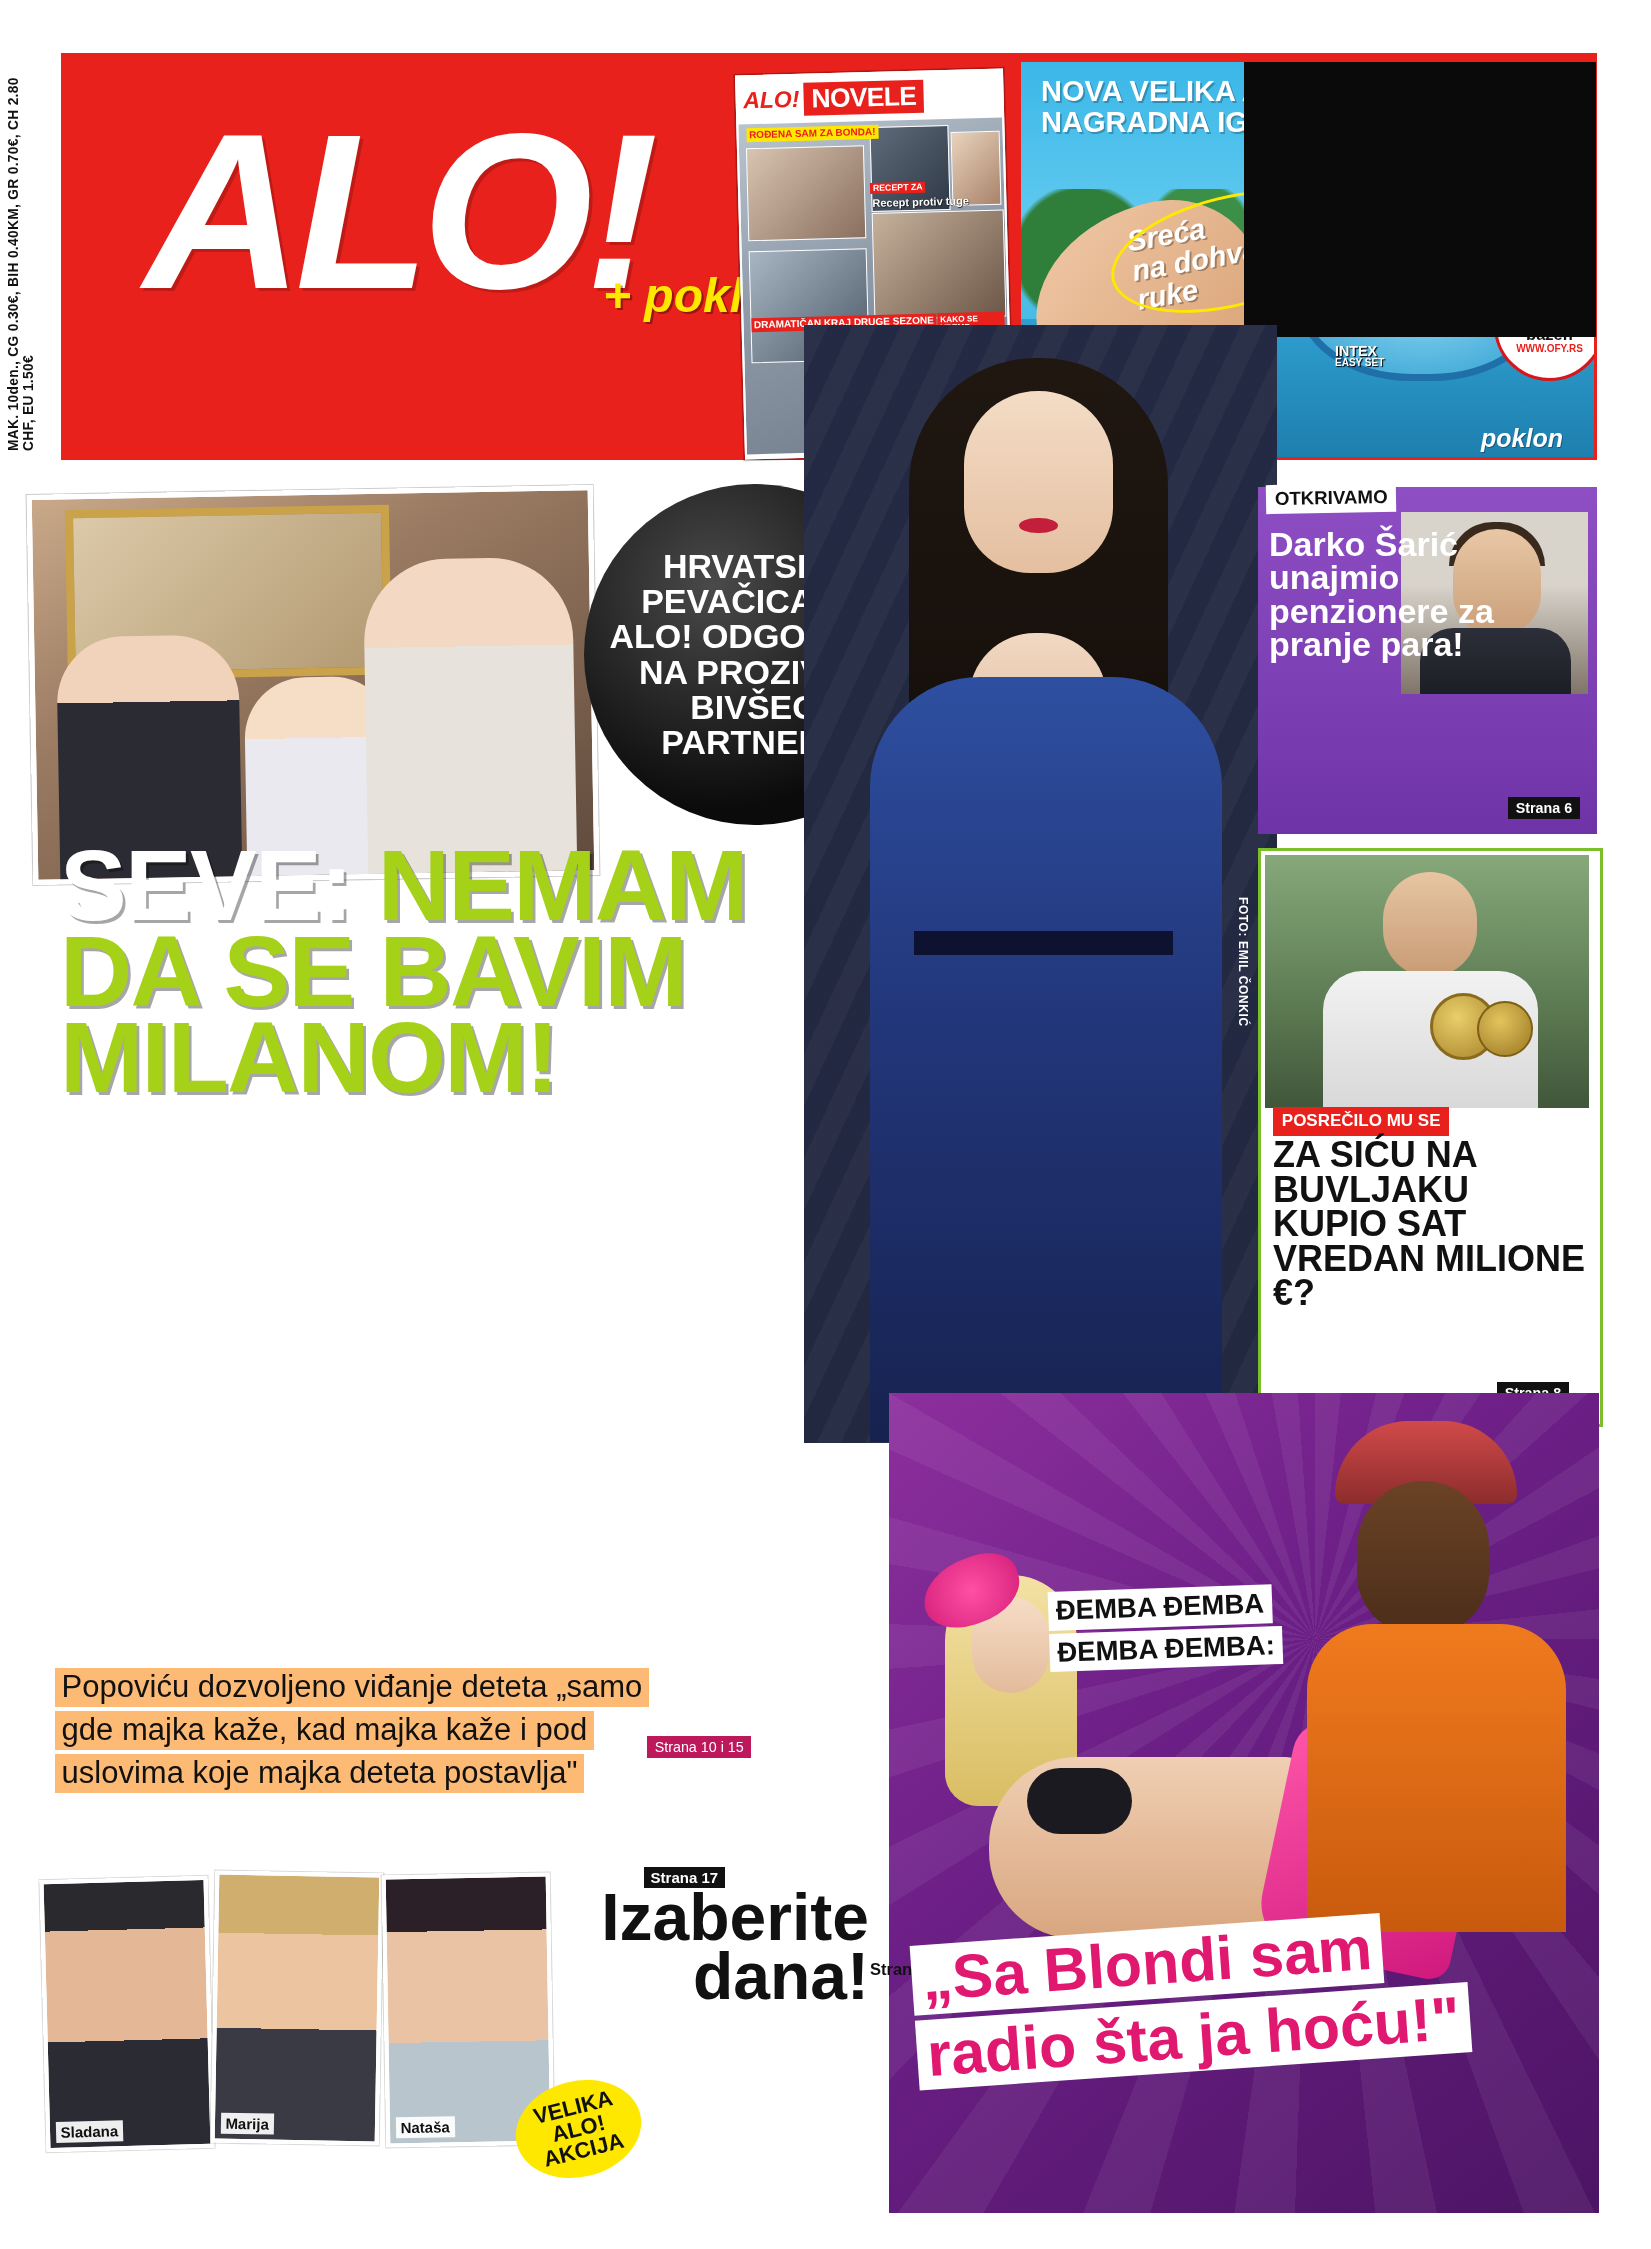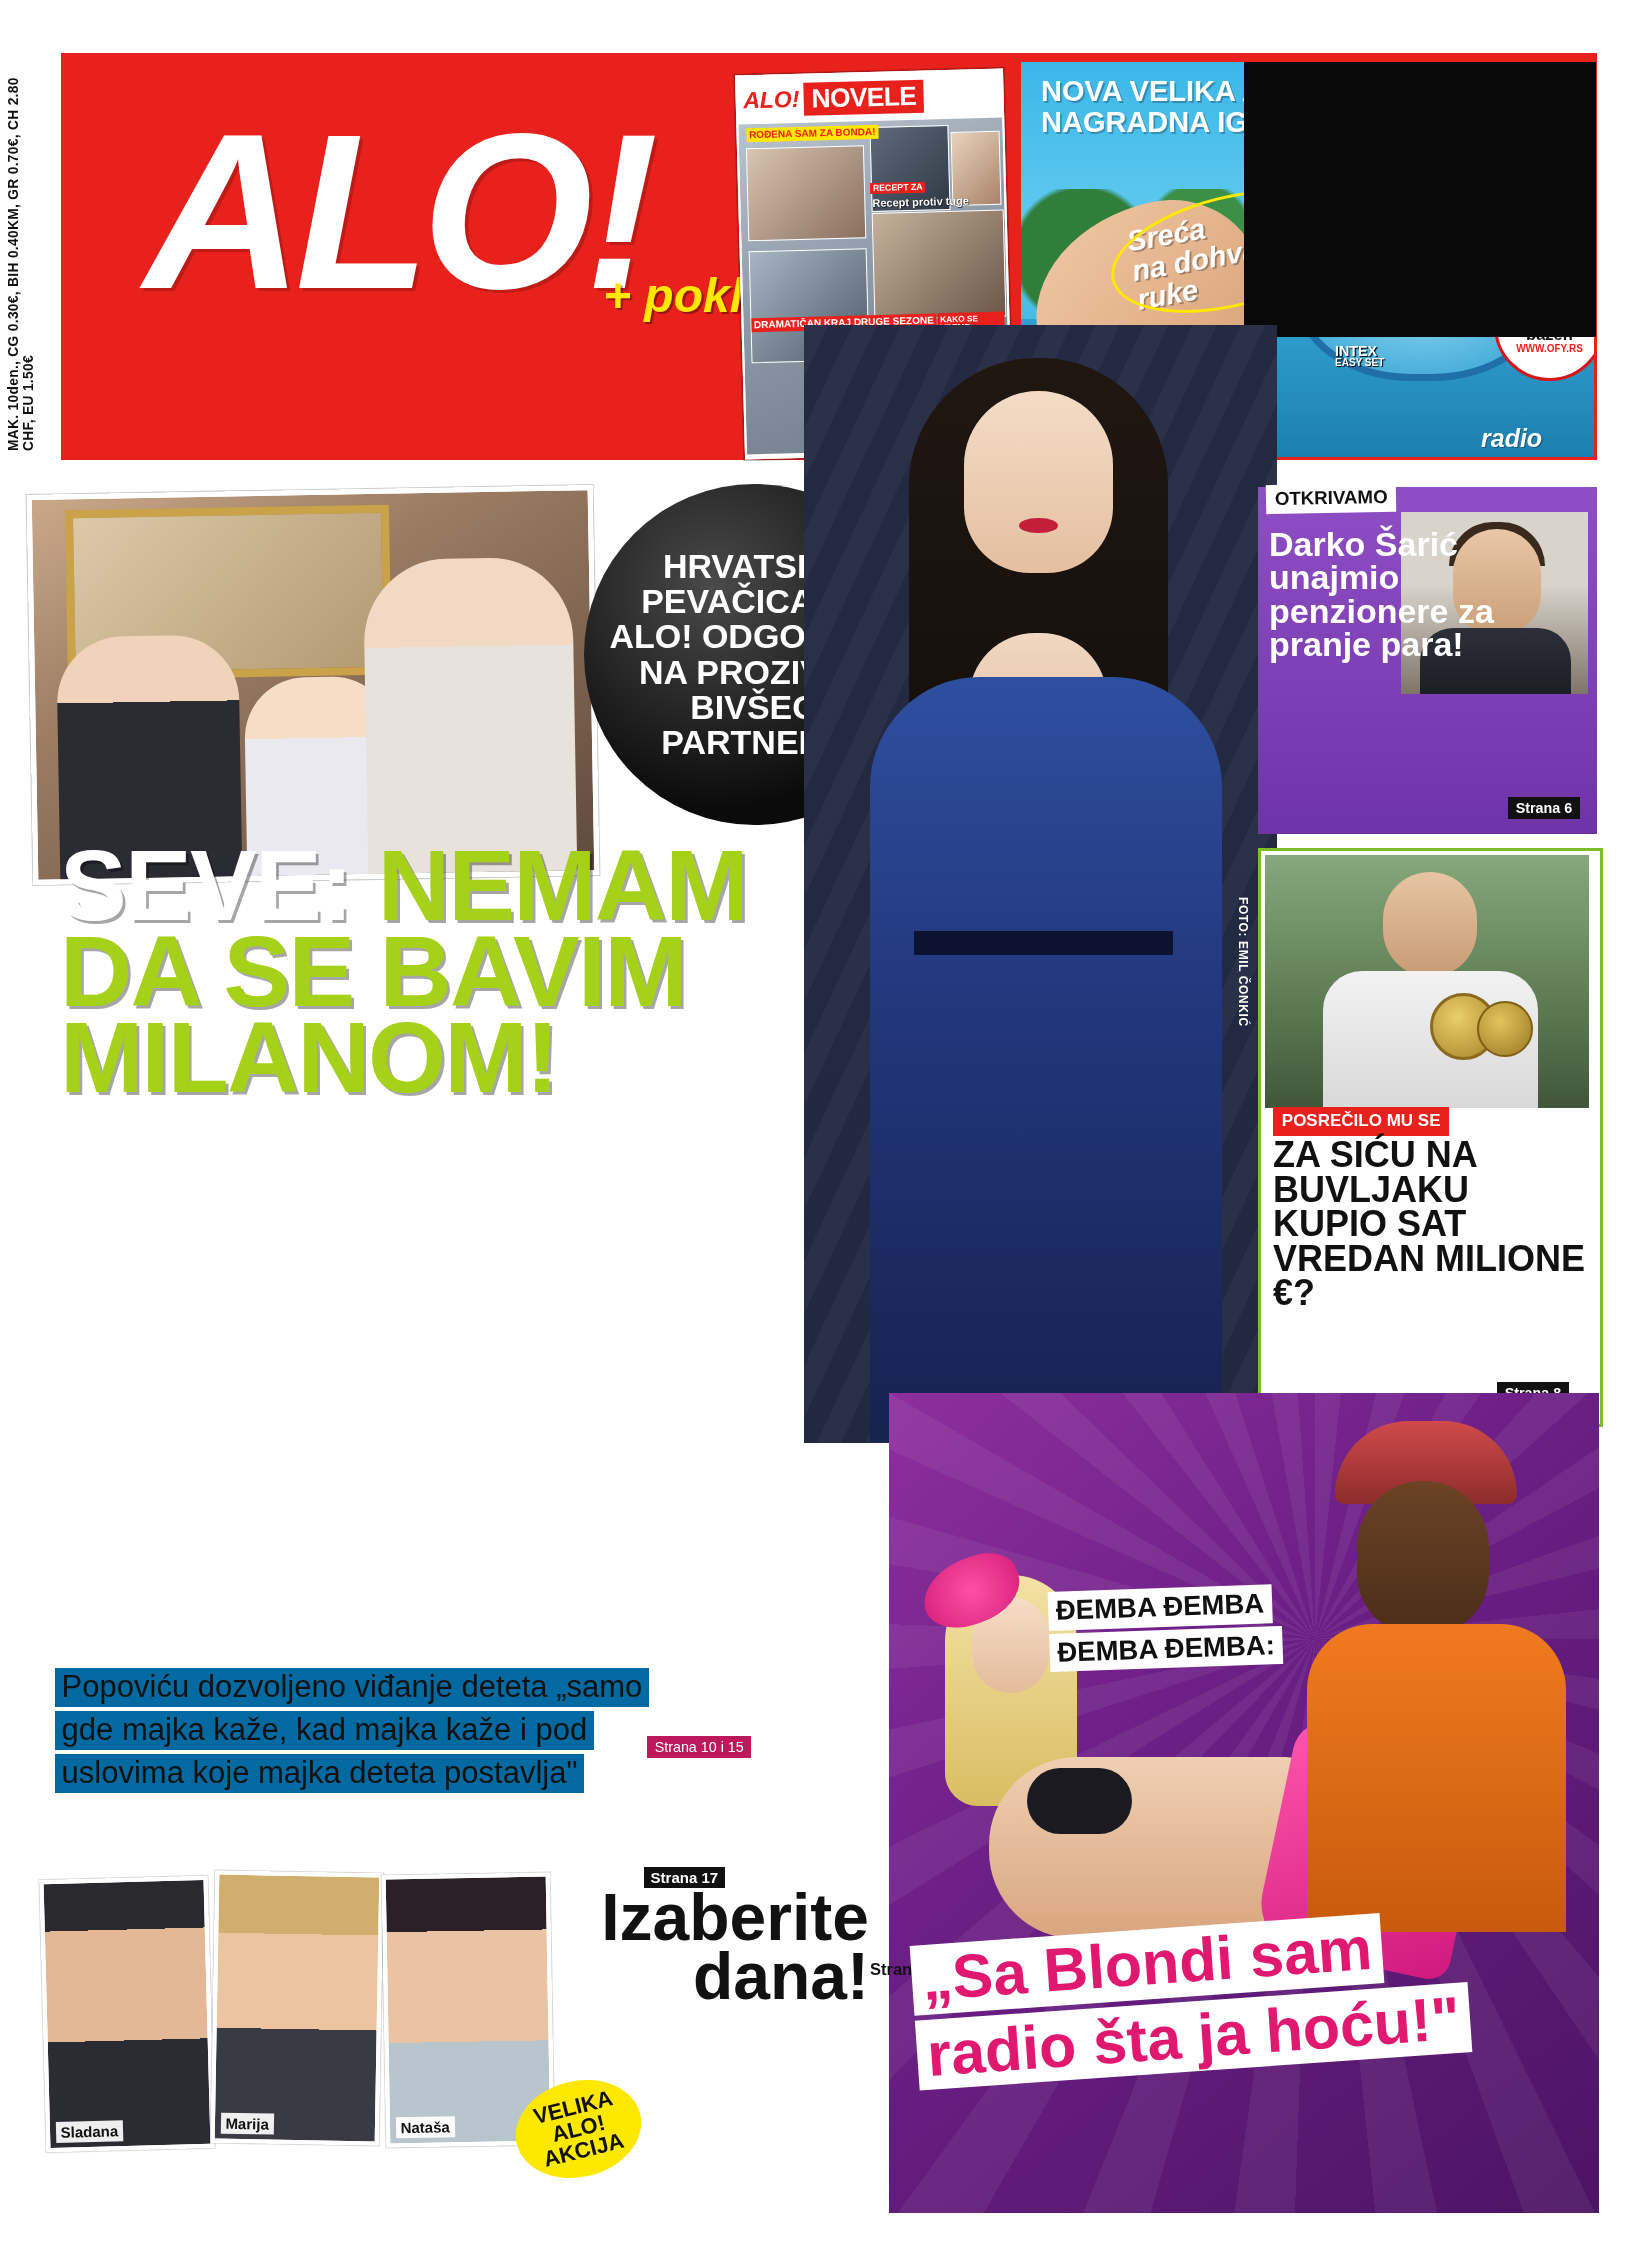--- a/index.html
+++ b/index.html
@@ -439,21 +439,21 @@
   .hl-row1 { white-space: nowrap; }
 
   
   .subhead {
     position: absolute;
     left: 55px; top: 1668px;
     width: 837px;
   }
   .subhead .ln {
     display: inline-block;
-    background: #0369a1;
+    background: #fdba74;
     color: #111;
     font-size: 31px;
     padding: 3.3px 6.6px;
     margin-bottom: 3.3px;
     line-height: 1.06;
   }
   .subhead-page {
     position: absolute; left: 647px; top: 1736px;
     background: #be185d; color: #fff; font-weight: normal;
     font-size: 14.3px; padding: 2.8px 7.7px;
@@ -669,21 +669,21 @@
     </div>
     <div class="badge-round b30">
       <span class="n">30x</span>
       <span class="t">bazen</span>
       <span class="u">WWW.OFY.RS</span>
     </div>
 
   </div>
   <div class="promo-black"></div>
   <div class="promo-footer">...o drugih nagrada...</div>
-  <div class="spark">radio</div>
+  <div class="spark">poklon</div>
 
   <div class="family-photo">
     <div class="frame-art"></div>
     <div class="man"></div>
     <div class="baby"></div>
     <div class="woman"></div>
   </div>
 
   <div class="kicker-circle">
     <div class="txt">HRVATSKA PEVAČICA ZA ALO! ODGOVARA NA PROZIVKE BIVŠEG PARTNERA</div>

